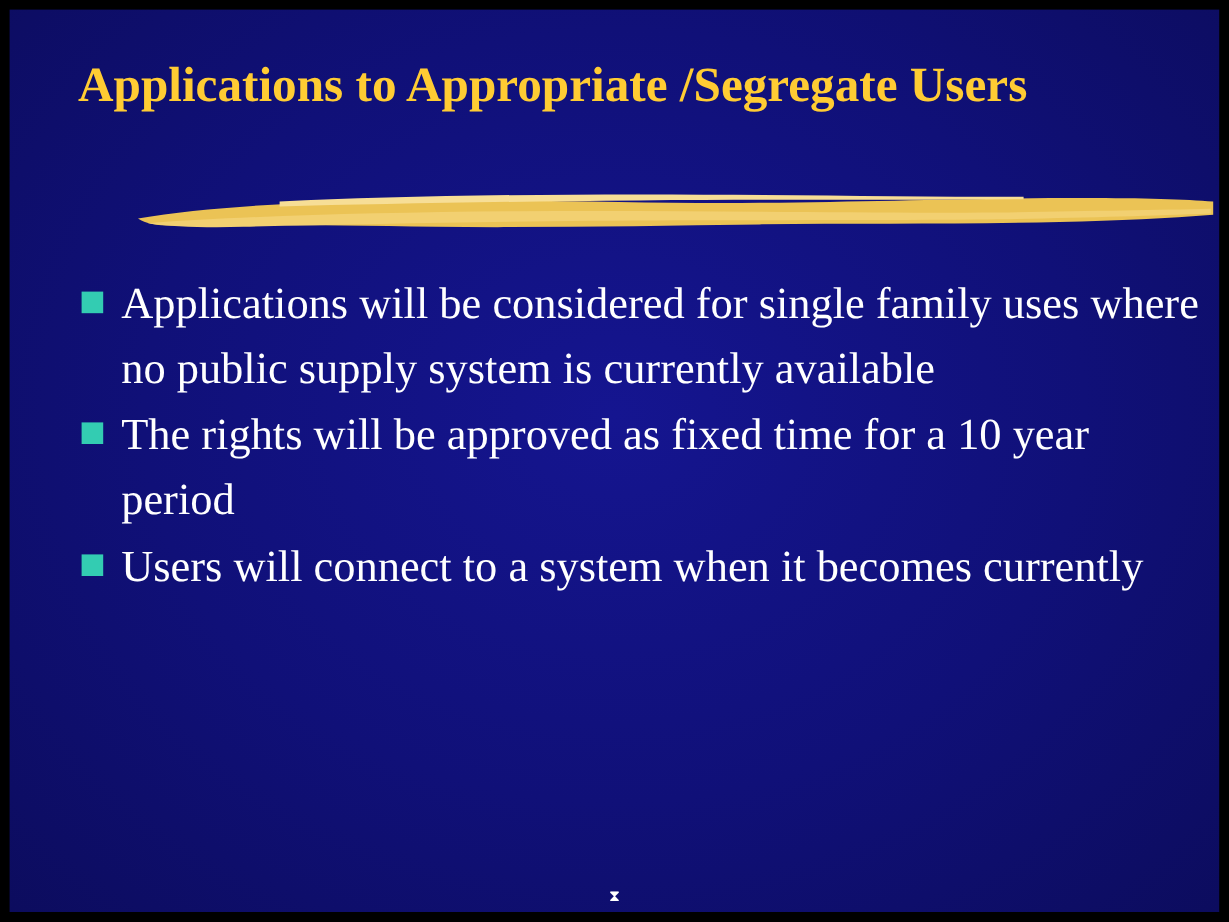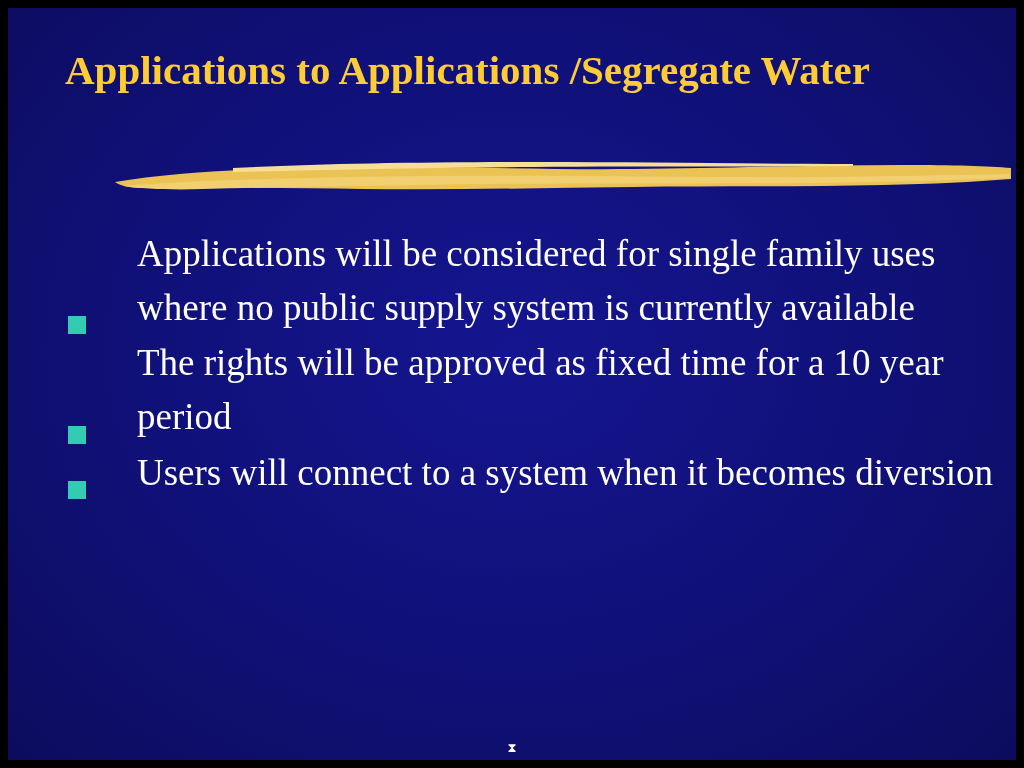--- a/index.html
+++ b/index.html
@@ -43,23 +43,22 @@
     height: 34px;
   }
   .body-list {
     position: absolute;
     left: 60px;
     top: 219px;
     width: 940px;
   }
   .bullet-row {
     display: flex;
-    align-items: flex-end;
+    align-items: flex-start;
     margin-bottom: 2px;
-    gap: 36px;
   }
   .bullet-marker {
     flex: 0 0 auto;
     width: 18px;
     height: 18px;
     background: #33CCB2;
     margin-top: 16px;
     margin-right: 15px;
   }
   .bullet-text {
@@ -85,21 +84,21 @@
     font-size: 13px;
     line-height: 16px;
     text-align: center;
   }
 </style>
 </head>
 <body>
 
 <div class="slide">
 
-  <div class="title">Applications to Applications /Segregate Water</div>
+  <div class="title">Applications to Appropriate /Segregate Users</div>
 
   <div class="underline-brush">
     <svg width="900" height="34" viewBox="0 0 900 34" xmlns="http://www.w3.org/2000/svg" aria-hidden="true">
       <path d="M2,22 C60,12 140,8 230,7 C340,6 430,10 520,9 C620,8 700,5 790,5 C840,5 875,6 898,8 L898,19 C860,22 820,24 770,25 C690,27 600,26 520,27 C430,28 340,30 250,29 C170,28 90,27 30,28 C18,28 8,26 2,22 Z" fill="#EBC355"></path>
       <path d="M10,26 C90,20 200,17 320,16 C460,15 600,18 720,17 C790,16 850,15 896,14 L896,18 C840,20 780,22 700,23 C600,24 480,23 380,24 C280,25 180,27 90,29 C60,30 30,29 10,26 Z" fill="#F2D071"></path>
       <path d="M120,8 C200,4 300,2 420,2 C540,2 640,4 740,4 L740,6 C640,7 540,6 420,7 C300,8 200,10 120,12 Z" fill="#F7DE96"></path>
     </svg>
   </div>
 
   <div class="body-list">
@@ -115,21 +114,21 @@
     <div class="bullet-row">
       <div class="bullet-marker"></div>
       <div class="bullet-text">
         <span>The rights will be approved as fixed time for a 10 year period</span>
       </div>
     </div>
 
     <div class="bullet-row">
       <div class="bullet-marker"></div>
       <div class="bullet-text">
-        <span>Users will connect to a system when it becomes diversion</span>
+        <span>Users will connect to a system when it becomes currently</span>
       </div>
     </div>
 
   </div>
 
   <div class="hourglass">⧗</div>
 
 </div>
 
 </body></html>

